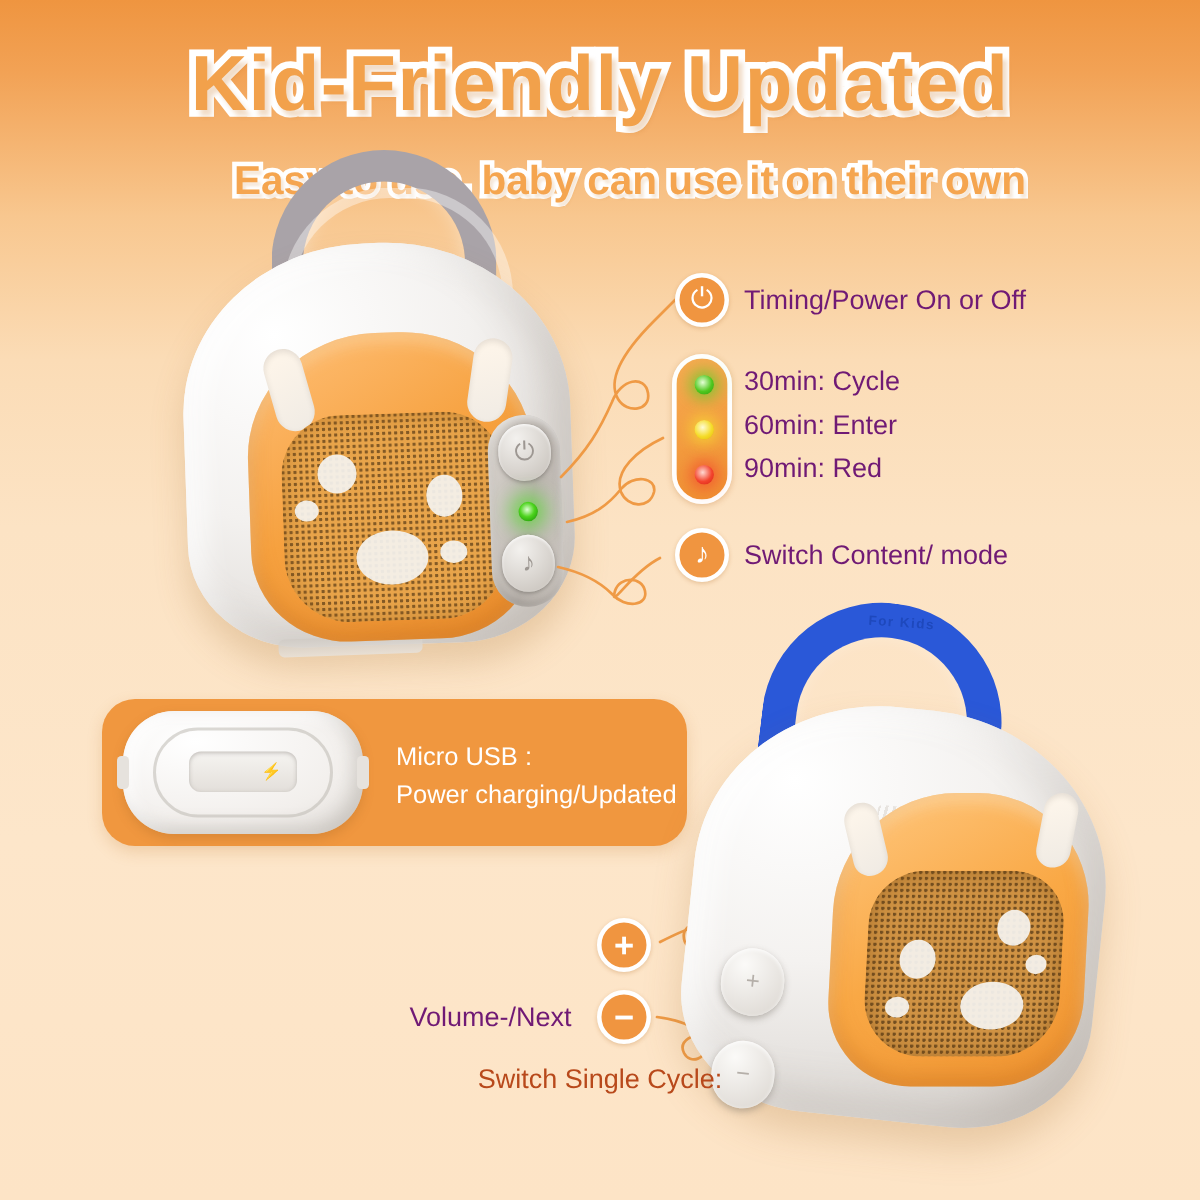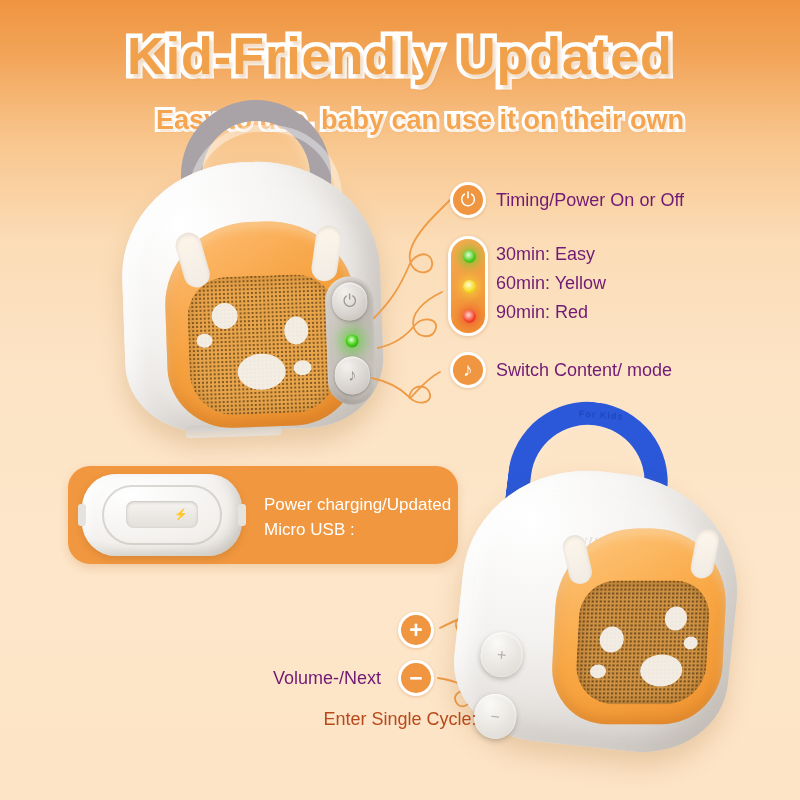--- a/index.html
+++ b/index.html
@@ -304,37 +304,37 @@
   </svg>
 
   <div class="icon-circle" id="ann-power-icon">⏻</div>
   <div class="lbl" id="ann-power-label">Timing/Power On or Off</div>
 
   <div class="ledpill">
     <div class="dot g"></div>
     <div class="dot y"></div>
     <div class="dot r"></div>
   </div>
-  <div class="lbl" id="ann-led-30">30min: Easy</div>
-  <div class="lbl" id="ann-led-60">60min: Yellow</div>
+  <div class="lbl" id="ann-led-30">30min: Cycle</div>
+  <div class="lbl" id="ann-led-60">60min: Enter</div>
   <div class="lbl" id="ann-led-90">90min: Red</div>
 
   <div class="icon-circle" id="ann-music-icon">♪</div>
   <div class="lbl" id="ann-music-label">Switch Content/ mode</div>
 
   <div class="usbcard">
     <div class="usbdev">
       <div class="tabL"></div>
       <div class="tabR"></div>
       <div class="oval"></div>
       <div class="port">⚡</div>
     </div>
     <div class="usbtext">
+      <div>Micro USB :</div>
       <div>Power charging/Updated</div>
-      <div>Micro USB :</div>
     </div>
   </div>
 
   <div class="spkB">
     <div class="handle"></div>
     <div class="body">
       <div class="mic"></div>
       <div class="sbtn plus">+</div>
       <div class="sbtn minus">−</div>
       <div class="earpanel">
@@ -349,16 +349,16 @@
         </div>
       </div>
     </div>
   </div>
 
   <div class="icon-circle" id="ann-volup-icon">+</div>
   <div class="lbl" id="ann-voldn-label">Volume-/Next</div>
   <div class="icon-circle" id="ann-voldn-icon">−</div>
 
   <div class="bottomtext">
-    <div>Enter Single Cycle:</div>
+    <div>Switch Single Cycle:</div>
   </div>
 
 </div>
 
 </body></html>

